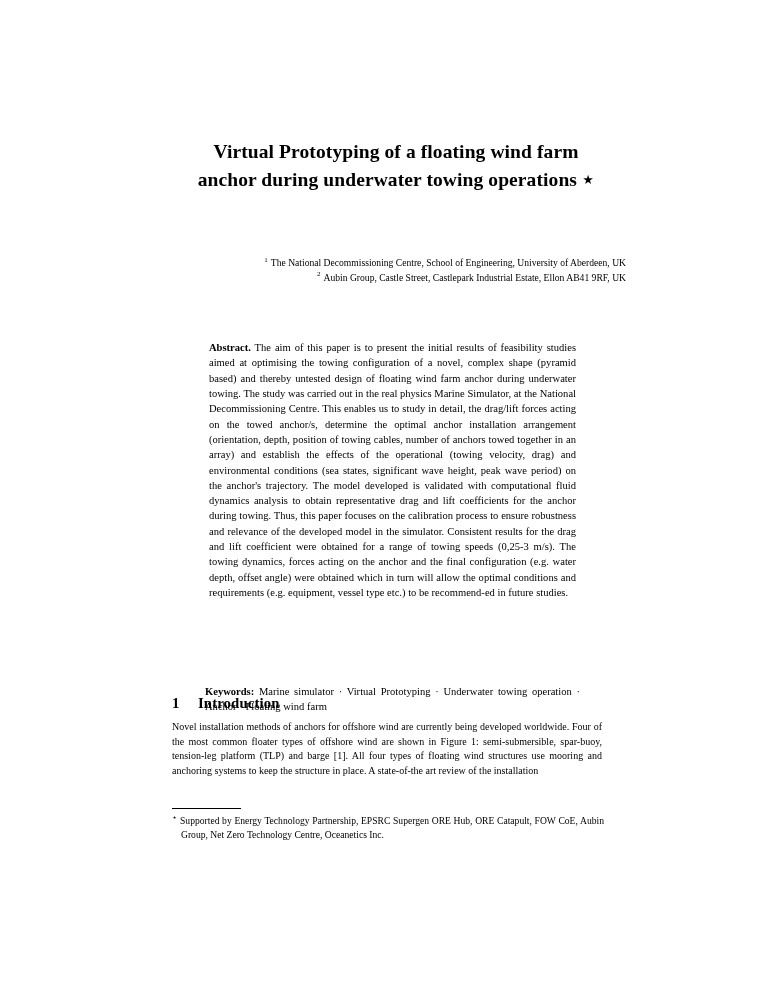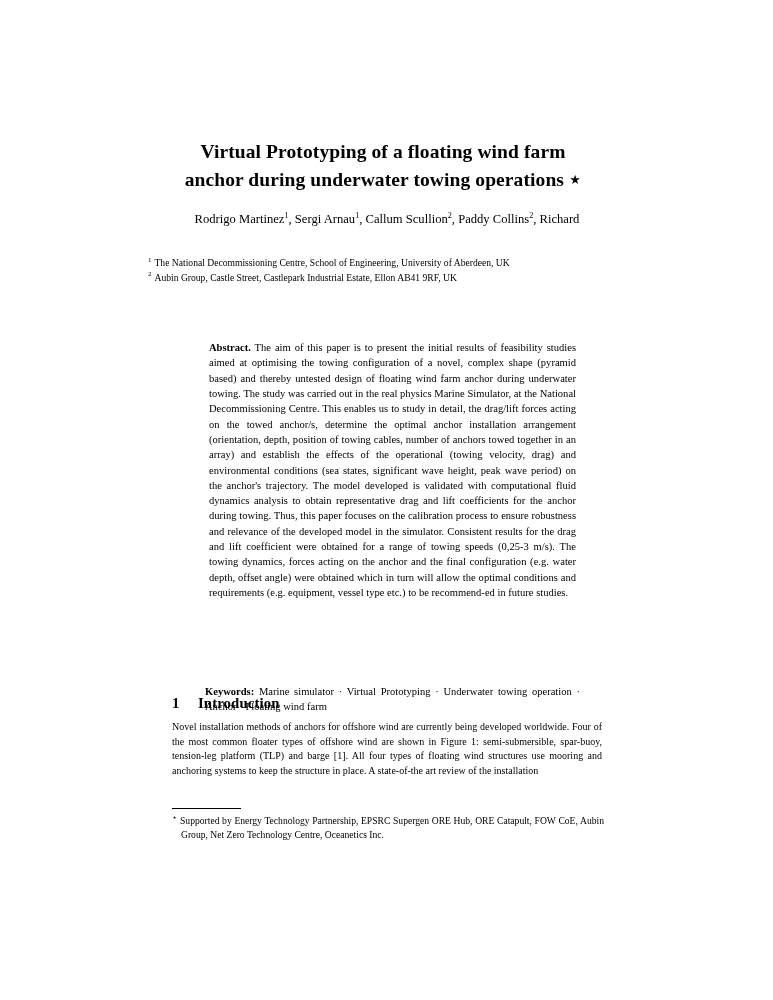--- a/index.html
+++ b/index.html
@@ -19,21 +19,21 @@
   .page {
     position: relative;
     width: 773px;
     height: 1000px;
     box-sizing: border-box;
   }
 
   
   .title-block {
     position: absolute;
-    left: 168px;
+    left: 181px;
     top: 138px;
     width: 430px;
     text-align: center;
   }
   .paper-title {
     font-size: 19.5px;
     font-weight: bold;
     line-height: 1.42;
     letter-spacing: 0.1px;
     margin: 0;
@@ -54,21 +54,21 @@
     vertical-align: super;
     line-height: 0;
   }
 
   
   .affiliations {
     position: absolute;
     left: 148px;
     top: 256px;
     width: 478px;
-    text-align: left;
+    text-align: right;
     font-size: 9.6px;
     line-height: 1.52;
   }
   .affil-line {
     display: block;
   }
   .affil-line sup {
     font-size: 7px;
     vertical-align: super;
     line-height: 0;
@@ -173,27 +173,20 @@
 <body>
 
 <div class="page">
 
   <div class="title-block">
     <div class="paper-title">Virtual Prototyping of a floating wind farm</div>
     <div class="paper-title">anchor during underwater towing operations ⋆</div>
   </div>
 
   <div class="authors">
-    <div>
-      <span>Rodrigo Martinez</span><sup>1</sup>,
-      <span>Sergi Arnau</span><sup>1</sup>,
-      <span>Callum Scullion</span><sup>2</sup>,
-      <span>Paddy Collins</span><sup>2</sup>,
-      <span>Richard</span>
-    </div>
   </div>
 
   <div class="affiliations">
     <span class="affil-line"><sup>1</sup><span>The National Decommissioning Centre, School of Engineering, University of Aberdeen, UK</span></span>
     <span class="affil-line"><sup>2</sup><span>Aubin Group, Castle Street, Castlepark Industrial Estate, Ellon AB41 9RF, UK</span></span>
   </div>
 
   <div class="abstract-block">
     <p class="abstract-para"><span class="lead">Abstract.</span> <span>The aim of this paper is to present the initial results of feasibility studies aimed at optimising the towing configuration of a novel, complex shape (pyramid based) and thereby untested design of floating wind farm anchor during underwater towing. The study was carried out in the real physics Marine Simulator, at the National Decommissioning Centre. This enables us to study in detail, the drag/lift forces acting on the towed anchor/s, determine the optimal anchor installation arrangement (orientation, depth, position of towing cables, number of anchors towed together in an array) and establish the effects of the operational (towing velocity, drag) and environmental conditions (sea states, significant wave height, peak wave period) on the anchor's trajectory. The model developed is validated with computational fluid dynamics analysis to obtain representative drag and lift coefficients for the anchor during towing. Thus, this paper focuses on the calibration process to ensure robustness and relevance of the developed model in the simulator. Consistent results for the drag and lift coefficient were obtained for a range of towing speeds (0,25-3 m/s). The towing dynamics, forces acting on the anchor and the final configuration (e.g. water depth, offset angle) were obtained which in turn will allow the optimal conditions and requirements (e.g. equipment, vessel type etc.) to be recommend-ed in future studies.</span></p>
   </div>

